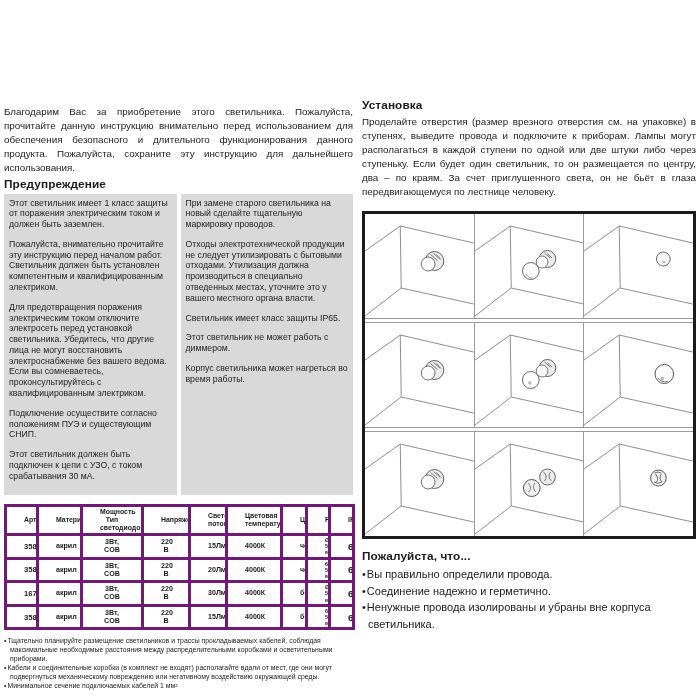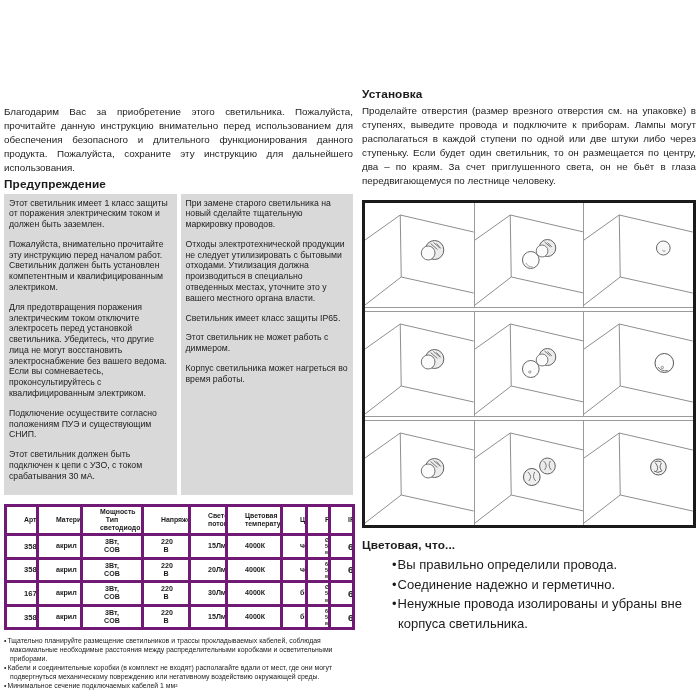--- a/index.html
+++ b/index.html
@@ -3,21 +3,21 @@
 <meta charset="utf-8">
 <style>
   html,body{margin:0;padding:0;}
   body{
     width:700px;height:700px;background:#ffffff;
     font-family:"Liberation Sans","DejaVu Sans",sans-serif;
     color:#1c1c1c;-webkit-font-smoothing:antialiased;
   }
   .page{position:relative;width:700px;height:700px;background:#fff;overflow:hidden;}
   .col-left{position:absolute;left:4px;top:105px;width:349px;}
-  .col-right{position:absolute;left:362px;top:85px;width:334px;}
+  .col-right{position:absolute;left:362px;top:96px;width:334px;}
 
   .intro,.body-par{
     font-size:9.8px;line-height:1.42;text-align:justify;margin:0 0 2px 0;
   }
   h2{
     font-size:11.8px;font-weight:bold;margin:2px 0 3px 0;letter-spacing:0.1px;
   }
 
   
   .warn-wrap{display:flex;gap:4px;}
@@ -33,21 +33,21 @@
   th{font-size:6.9px;line-height:1.18;font-weight:bold;white-space:pre-line;height:24px;}
   td{font-size:7.1px;font-weight:bold;height:17px;}
   td.art{font-size:7.6px;}
   td.size{font-size:5.4px;line-height:1.15;white-space:pre-line;}
   td.ip{font-size:9.6px;text-align:right;}
 
   
   .bullets{margin-top:1px;}
   .bullet{margin:0;padding-left:6px;text-indent:-6px;}
   .bullets.small .bullet{font-size:6.9px;line-height:1.3;}
-  .bullets.med .bullet{font-size:13px;line-height:1.5;margin-left:30px;}
+  .bullets.med .bullet{font-size:11px;line-height:1.5;}
   .bullet::before{content:"\2022";margin-right:1px;}
   .planning-block{margin-top:7px;}
 
   
   .figure{
     margin-top:13px;border:3px solid #1b1b1b;background:#fff;
   }
   .fig-row{display:flex;}
   .fig-row + .fig-row{margin-top:3px;}
   .fig-row{border-top:1px solid #9a9a9a;border-bottom:1px solid #9a9a9a;}
@@ -277,21 +277,21 @@
             <g>
               <circle cx="76" cy="46" r="8" fill="#f0f0f0" stroke="#555"></circle>
               <path d="M72 41 a7 7 0 0 1 7 0 M71.5 50 a7 7 0 0 0 8 0 M73 42 q4 5 1 8 M79 42 q-3 5 1 8" stroke="#666" fill="none"></path>
             </g>
           </svg>
         </div>
       </div>
     </div>
 
     <div class="check-block">
-      <h2>Цветовая, что...</h2>
+      <h2>Пожалуйста, что...</h2>
       <div class="bullets med">
         <p class="bullet">Вы правильно определили провода.</p>
         <p class="bullet">Соединение надежно и герметично.</p>
         <p class="bullet">Ненужные провода изолированы и убраны вне корпуса светильника.</p>
       </div>
     </div>
   </div>
 
 </div>
 

